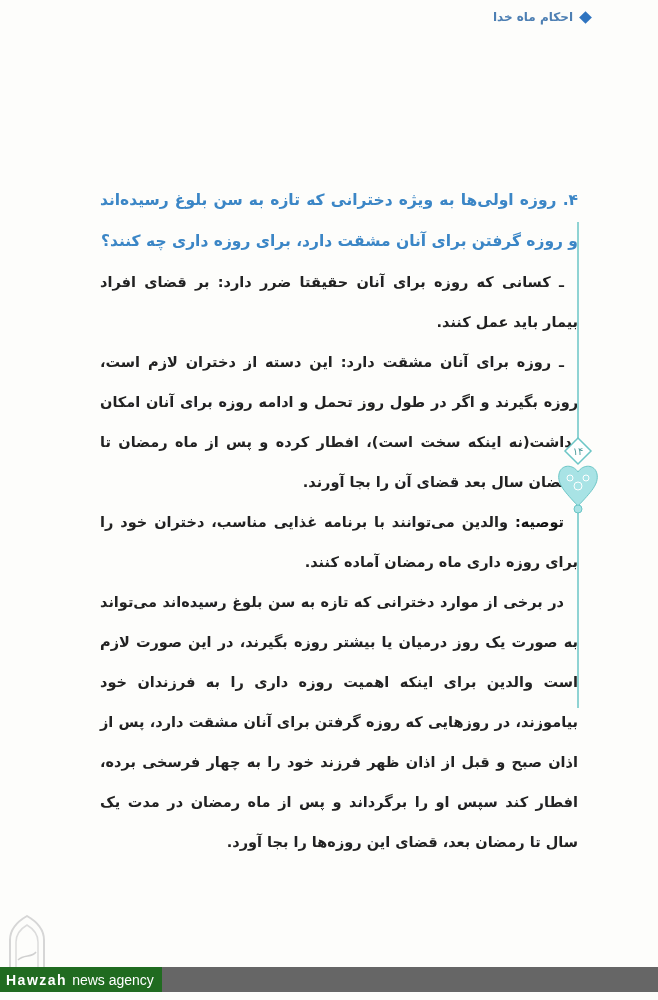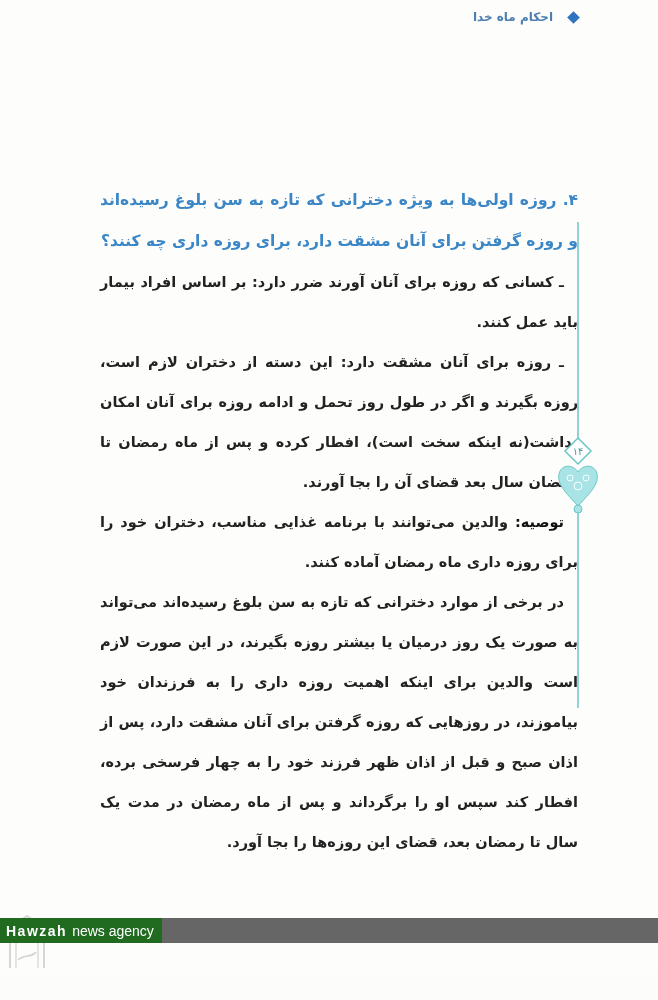--- a/index.html
+++ b/index.html
@@ -4,22 +4,22 @@
 <style>
   html, body { margin: 0; padding: 0; }
   body {
     width: 658px; height: 1000px; overflow: hidden;
     background: #fcfcfa;
     position: relative;
     font-family: "DejaVu Sans", sans-serif;
   }
   .page { position: absolute; left: 0; top: 0; width: 658px; height: 975px; background: #fdfdfb; }
   .running-head {
-    position: absolute; top: 10px; right: 80px;
-    display: flex; align-items: center; gap: 12px;
+    position: absolute; top: 10px; right: 68px;
+    display: flex; align-items: center; gap: 4px;
     direction: rtl;
     color: #4d7fb3; font-size: 12px; font-weight: bold;
   }
   .diamond {
     width: 9px; height: 9px; background: #2f74c0;
     transform: rotate(45deg); display: inline-block; margin-left: 4px;
   }
   .text-block {
     position: absolute; right: 80px; width: 478px;
     direction: rtl; text-align: justify;
@@ -27,21 +27,21 @@
   .q { color: #3b86c6; font-weight: bold; font-size: 15.5px; line-height: 41px; }
   .p { color: #222; font-size: 14.5px; line-height: 40px; font-weight: bold; }
   .p.indent { text-indent: 14px; }
   .bold-lead { font-weight: bold; color: #111; }
   .margin-line {
     position: absolute; left: 577px; width: 2px; background: #8fd3d3;
   }
   .ornament { position: absolute; left: 555px; top: 436px; width: 46px; height: 78px; }
   .watermark { position: absolute; left: 6px; top: 914px; width: 42px; height: 58px; }
   .footer-bar {
-    position: absolute; left: 0; top: 918px; width: 658px; height: 25px;
+    position: absolute; left: 0; top: 967px; width: 658px; height: 25px;
     background: #666666; display: flex;
   }
   .brand {
     background: #206b20; color: #fff; height: 25px;
     display: flex; align-items: center; padding: 0 8px 0 6px;
     font-family: "Liberation Sans", sans-serif; font-size: 14px; white-space: nowrap;
   }
   .brand b { letter-spacing: 1.5px; margin-right: 5px; }
 </style>
 </head>
@@ -50,21 +50,21 @@
 <div class="page">
 
   <div class="running-head">
     <span class="diamond"></span>
     <span>احکام ماه خدا</span>
   </div>
 
 
   <div class="text-block" style="top:180px;">
     <div class="q">۴. روزه اولی‌ها به ویژه دخترانی که تازه به سن بلوغ رسیده‌اند و روزه گرفتن برای آنان مشقت دارد، برای روزه داری چه کنند؟</div>
-    <div class="p indent">ـ کسانی که روزه برای آنان آورند ضرر دارد: بر اساس افراد بیمار باید عمل کنند.</div>
+    <div class="p indent">ـ کسانی که روزه برای آنان حقیقتا ضرر دارد: بر قضای افراد بیمار باید عمل کنند.</div>
     <div class="p indent">ـ روزه برای آنان مشقت دارد: این دسته از دختران لازم است، روزه بگیرند و اگر در طول روز تحمل و ادامه روزه برای آنان امکان نداشت(نه اینکه سخت است)، افطار کرده و پس از ماه رمضان تا رمضان سال بعد قضای آن را بجا آورند.</div>
     <div class="p indent"><span class="bold-lead">توصیه:</span><span> والدین می‌توانند با برنامه غذایی مناسب، دختران خود را برای روزه داری ماه رمضان آماده کنند.</span></div>
     <div class="p indent">در برخی از موارد دخترانی که تازه به سن بلوغ رسیده‌اند می‌تواند به صورت یک روز درمیان یا بیشتر روزه بگیرند، در این صورت لازم است والدین برای اینکه اهمیت روزه داری را به فرزندان خود بیاموزند، در روزهایی که روزه گرفتن برای آنان مشقت دارد، پس از اذان صبح و قبل از اذان ظهر فرزند خود را به چهار فرسخی برده، افطار کند سپس او را برگرداند و پس از ماه رمضان در مدت یک سال تا رمضان بعد، قضای این روزه‌ها را بجا آورد.</div>
   </div>
 
   <div class="margin-line" style="top:222px; height:220px;"></div>
   <div class="margin-line" style="top:508px; height:200px;"></div>
 
   <svg class="ornament" viewBox="0 0 46 78">
     <path d="M23 2 L36 15 L23 28 L10 15 Z" fill="#fff" stroke="#6cc6c6" stroke-width="1.5"></path>

